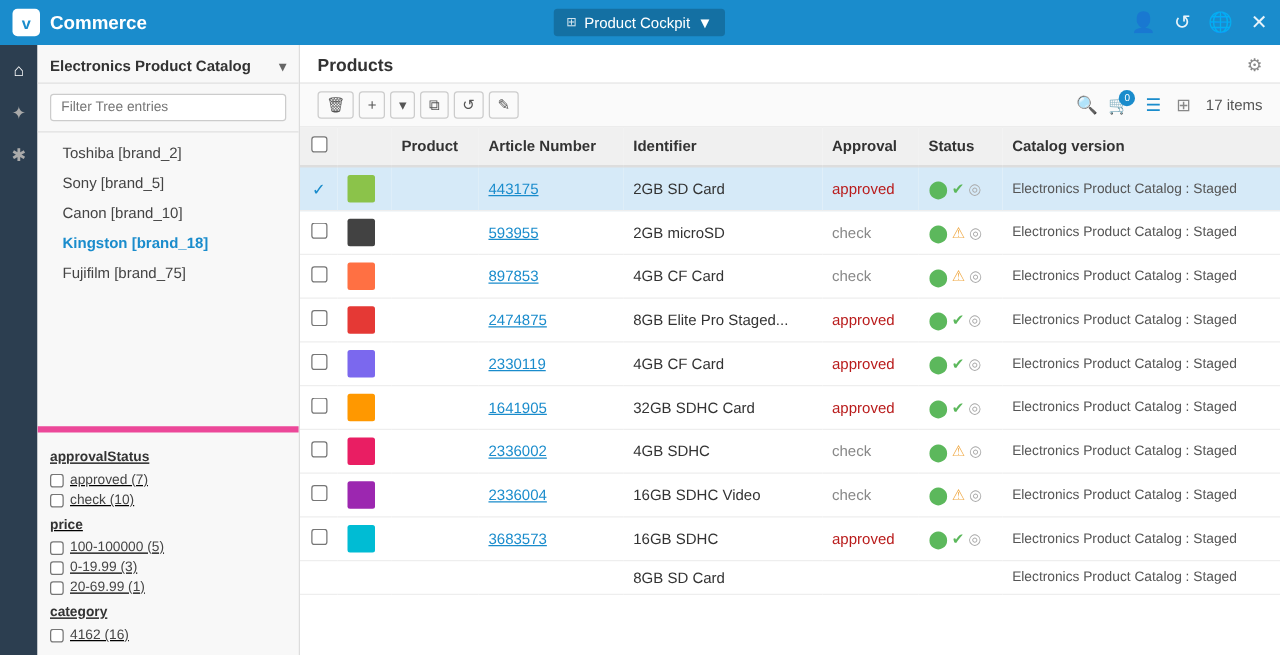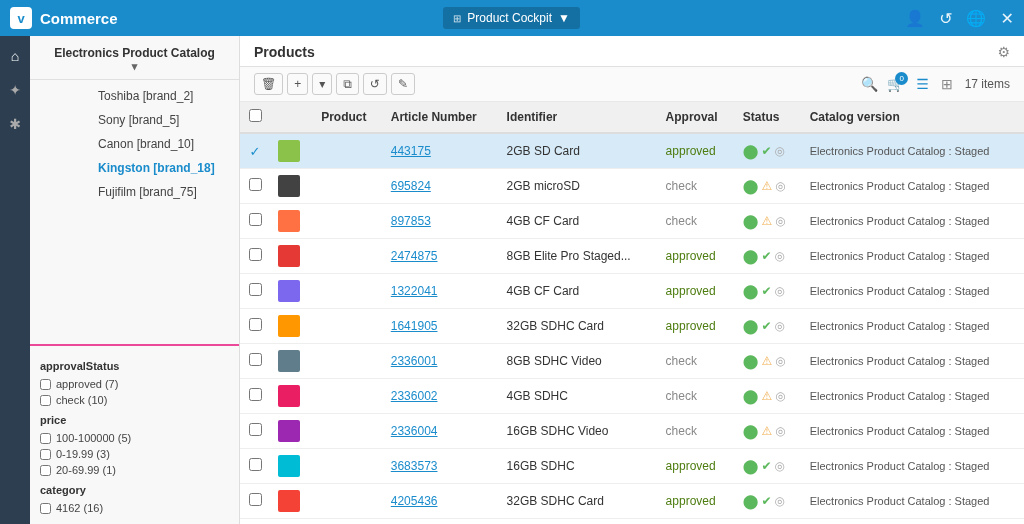--- a/index.html
+++ b/index.html
@@ -89,21 +89,20 @@
       display: flex;
       flex-direction: column;
       overflow: hidden;
     }
     .tree-sidebar-header {
       padding: 10px 10px 6px 10px;
       display: flex;
       align-items: center;
       justify-content: space-between;
       border-bottom: 1px solid #e0e0e0;
-      flex-direction: column;
     }
     .tree-sidebar-header span {
       font-size: 12px;
       font-weight: 600;
       color: #333;
     }
     .tree-sidebar-header .chevron {
       color: #666;
       font-size: 11px;
     }
@@ -123,30 +122,30 @@
     .tree-list {
       flex: 1;
       overflow-y: auto;
       padding: 4px 0;
     }
     .tree-item {
       padding: 5px 10px 5px 20px;
       font-size: 12px;
       color: #444;
       cursor: pointer;
-      margin-left: 48px;
     }
     .tree-item.active {
       color: #1a8ccc;
       font-weight: 600;
     }
     .facets-section {
       padding: 8px 10px;
-      border-top: 2px solid #ec4899;
+      border-top: 5px solid #ec4899;
       font-size: 11px;
+      text-decoration: underline;
     }
     .facets-group-title {
       font-weight: 700;
       color: #333;
       margin-bottom: 4px;
       margin-top: 6px;
     }
     .facets-item {
       display: flex;
       align-items: center;
@@ -285,21 +284,21 @@
       font-size: 12px;
       color: #333;
       white-space: nowrap;
     }
     .check-col { width: 28px; text-align: center; }
     .status-icons { display: flex; align-items: center; gap: 3px; }
     .dot-green { color: #5cb85c; font-size: 14px; }
     .dot-warning { color: #f0ad4e; font-size: 12px; }
     .dot-check { color: #5cb85c; font-size: 12px; }
     .dot-circle { color: #aaa; font-size: 12px; }
-    .approval-approved { color: #4d7c0f; font-size: 12px; }
+    .approval-approved { color: #b91c1c; font-size: 12px; }
     .approval-check { color: #888; font-size: 12px; }
     .article-link { color: #1a8ccc; text-decoration: underline; cursor: pointer; }
     .product-thumb {
       width: 22px; height: 22px;
       background: #ddd;
       border-radius: 2px;
       display: inline-block;
       vertical-align: middle;
     }
     .catalog-version { color: #555; font-size: 11px; }
@@ -334,20 +333,23 @@
     <div class="icon-sidebar-item active">⌂</div>
     <div class="icon-sidebar-item">✦</div>
     <div class="icon-sidebar-item">✱</div>
   </div>
 
   <div class="tree-sidebar">
     <div class="tree-sidebar-header">
       <span>Electronics Product Catalog</span>
       <span class="chevron">▾</span>
     </div>
+    <div class="filter-input-wrap">
+      <input class="filter-input" type="text" placeholder="Filter Tree entries" style="">
+    </div>
     <div class="tree-list">
       <div class="tree-item">Toshiba [brand_2]</div>
       <div class="tree-item">Sony [brand_5]</div>
       <div class="tree-item">Canon [brand_10]</div>
       <div class="tree-item active">Kingston [brand_18]</div>
       <div class="tree-item">Fujifilm [brand_75]</div>
     </div>
 
     <div class="facets-section">
       <div class="facets-group-title">approvalStatus</div>
@@ -439,21 +441,21 @@
        <span class="dot-check">✔</span>
        <span class="dot-circle">◎</span>
                 </div>
               </td>
     <td class="catalog-version">Electronics Product Catalog : Staged</td>
   </tr>
             <tr>
     <td class="check-col"><input type="checkbox" style=""></td>
     <td><span class="product-thumb" style="background:#424242;"></span></td>
     <td></td>
-    <td><a class="article-link">695824</a></td>
+    <td><a class="article-link">593955</a></td>
     <td>2GB microSD</td>
     <td><span class="approval-check">check</span></td>
     <td>
                 <div class="status-icons">
                   <span class="dot-green">⬤</span>
        <span class="dot-warning">⚠</span>
        <span class="dot-circle">◎</span>
                 </div>
               </td>
     <td class="catalog-version">Electronics Product Catalog : Staged</td>
@@ -487,21 +489,21 @@
        <span class="dot-check">✔</span>
        <span class="dot-circle">◎</span>
                 </div>
               </td>
     <td class="catalog-version">Electronics Product Catalog : Staged</td>
   </tr>
             <tr>
     <td class="check-col"><input type="checkbox" style=""></td>
     <td><span class="product-thumb" style="background:#7B68EE;"></span></td>
     <td></td>
-    <td><a class="article-link">1322041</a></td>
+    <td><a class="article-link">2330119</a></td>
     <td>4GB CF Card</td>
     <td><span class="approval-approved">approved</span></td>
     <td>
                 <div class="status-icons">
                   <span class="dot-green">⬤</span>
        <span class="dot-check">✔</span>
        <span class="dot-circle">◎</span>
                 </div>
               </td>
     <td class="catalog-version">Electronics Product Catalog : Staged</td>
@@ -517,36 +519,20 @@
                 <div class="status-icons">
                   <span class="dot-green">⬤</span>
        <span class="dot-check">✔</span>
        <span class="dot-circle">◎</span>
                 </div>
               </td>
     <td class="catalog-version">Electronics Product Catalog : Staged</td>
   </tr>
             <tr>
     <td class="check-col"><input type="checkbox" style=""></td>
-    <td><span class="product-thumb" style="background:#607D8B;"></span></td>
-    <td></td>
-    <td><a class="article-link">2336001</a></td>
-    <td>8GB SDHC Video</td>
-    <td><span class="approval-check">check</span></td>
-    <td>
-                <div class="status-icons">
-                  <span class="dot-green">⬤</span>
-       <span class="dot-warning">⚠</span>
-       <span class="dot-circle">◎</span>
-                </div>
-              </td>
-    <td class="catalog-version">Electronics Product Catalog : Staged</td>
-  </tr>
-            <tr>
-    <td class="check-col"><input type="checkbox" style=""></td>
     <td><span class="product-thumb" style="background:#E91E63;"></span></td>
     <td></td>
     <td><a class="article-link">2336002</a></td>
     <td>4GB SDHC</td>
     <td><span class="approval-check">check</span></td>
     <td>
                 <div class="status-icons">
                   <span class="dot-green">⬤</span>
        <span class="dot-warning">⚠</span>
        <span class="dot-circle">◎</span>
@@ -580,36 +566,20 @@
     <td>
                 <div class="status-icons">
                   <span class="dot-green">⬤</span>
        <span class="dot-check">✔</span>
        <span class="dot-circle">◎</span>
                 </div>
               </td>
     <td class="catalog-version">Electronics Product Catalog : Staged</td>
   </tr>
             <tr>
-    <td class="check-col"><input type="checkbox" style=""></td>
-    <td><span class="product-thumb" style="background:#F44336;"></span></td>
-    <td></td>
-    <td><a class="article-link">4205436</a></td>
-    <td>32GB SDHC Card</td>
-    <td><span class="approval-approved">approved</span></td>
-    <td>
-                <div class="status-icons">
-                  <span class="dot-green">⬤</span>
-       <span class="dot-check">✔</span>
-       <span class="dot-circle">◎</span>
-                </div>
-              </td>
-    <td class="catalog-version">Electronics Product Catalog : Staged</td>
-  </tr>
-            <tr>
     <td class="check-col"></td>
     <td></td>
     <td></td>
     <td></td>
     <td>8GB SD Card</td>
     <td></td>
     <td></td>
     <td class="catalog-version">Electronics Product Catalog : Staged</td>
   </tr>
           </tbody>

